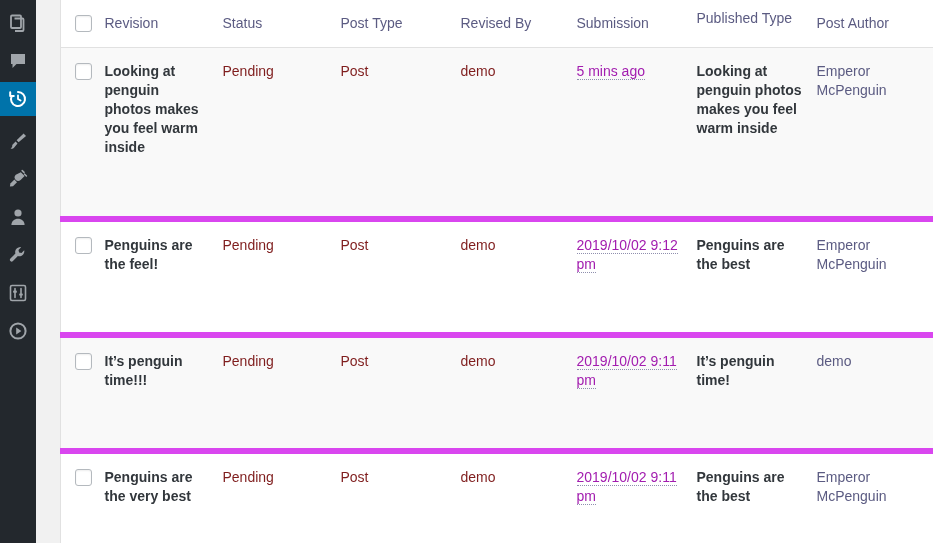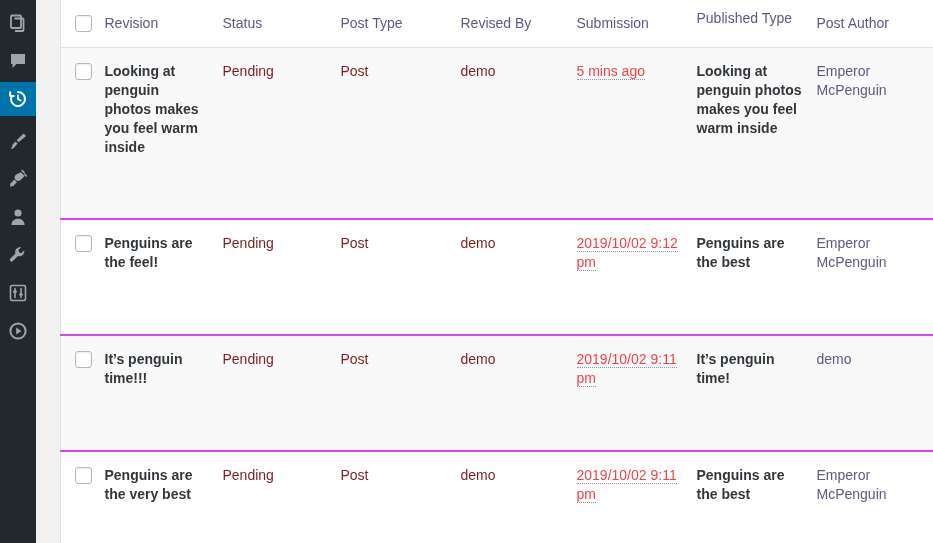--- a/index.html
+++ b/index.html
@@ -92,40 +92,40 @@
   th.col-author,   td.col-author   { width: 130px; }
 
   th.col-published .hdr-label { position: relative; top: -5px; }
 
   .wp-list-table tbody td {
     padding: 14px 0 0 0;
     vertical-align: top;
     font-size: 14px;
     color: #5b5b82;
     line-height: 19px;
-    border-bottom: 2px solid #d946ef;
+    border-bottom: 6px solid #d946ef;
   }
   tbody tr.alt td { background: #f9f9f9; }
   tbody tr td:first-child { padding-left: 14px; }
 
   tr.row-1 td { height: 172px; }
   tr.row-2 td { height: 116px; }
   tr.row-3 td { height: 116px; }
   tr.row-4 td { height: 116px; }
 
   .title-link {
     color: #32373c;
     font-weight: bold;
     text-decoration: none;
     display: inline-block;
     max-width: 104px;
   }
   .plain { color: #7f1d1d; }
   .timestamp {
-    color: #ef4444;
+    color: #a21caf;
     border-bottom: 1px dotted #8f8fae;
     display: inline;
     text-decoration: none;
   }
   .published-link {
     color: #32373c;
     font-weight: bold;
     text-decoration: none;
     display: inline-block;
     max-width: 106px;

